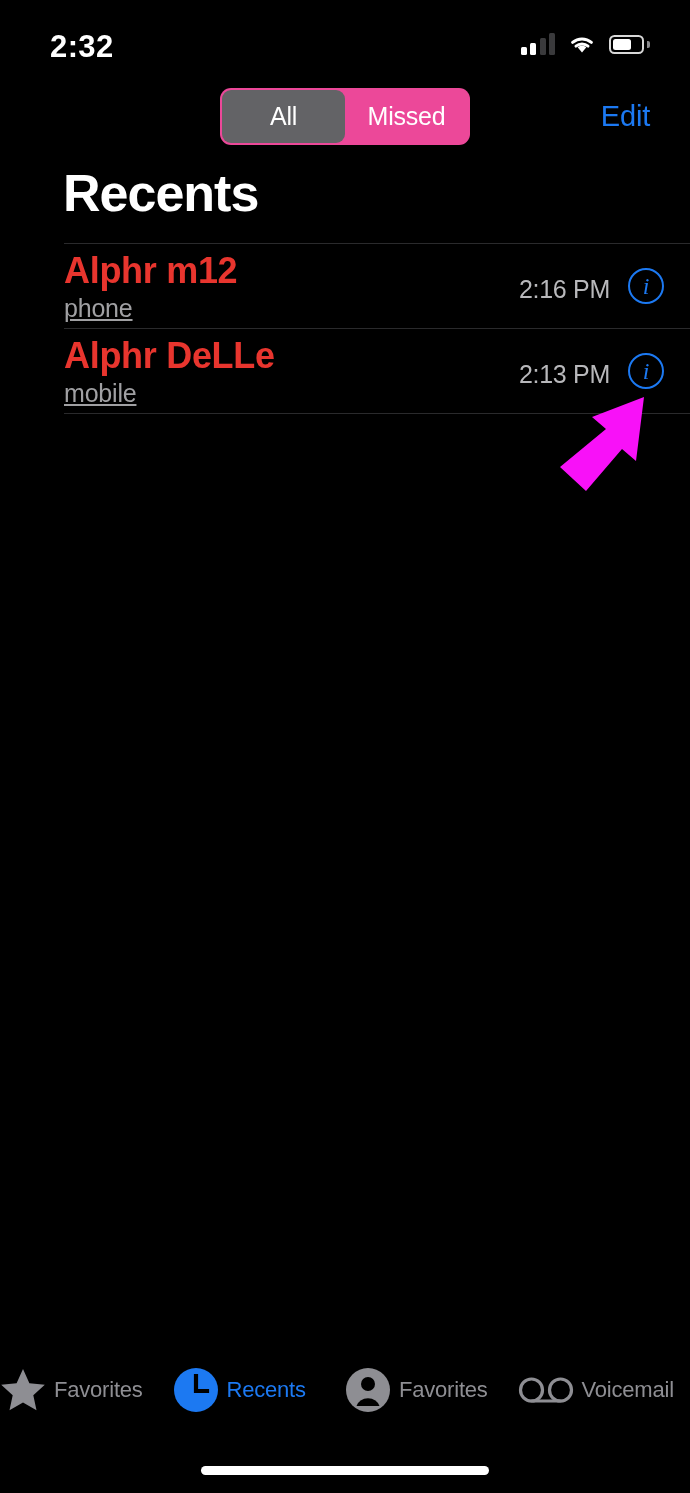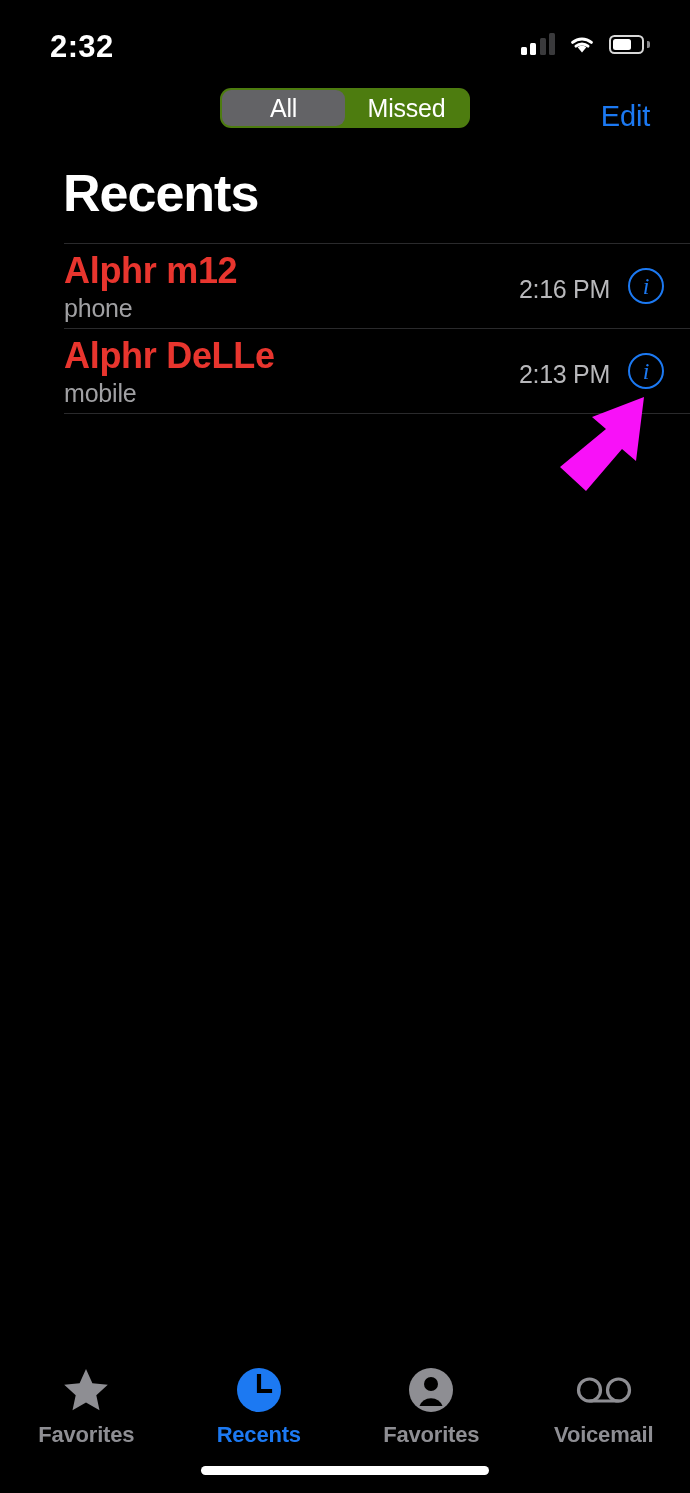--- a/index.html
+++ b/index.html
@@ -47,22 +47,22 @@
     position:absolute; right:-4px; top:6.5px;
     width:3px; height:7px; background:#8a8a8d; border-radius:0 2px 2px 0;
   }
 
   
   .navbar {
     position:absolute; top:88px; left:0; width:690px; height:60px;
   }
   .segmented {
     position:absolute; left:50%; transform:translateX(-50%); top:0;
-    display:flex; background:#4d7c0f; border-radius:11px;
-    padding:2px; width:250px; height:40px;
+    display:flex; background:#ec4899; border-radius:11px;
+    padding:2px; width:250px; height:57px;
   }
   .seg {
     flex:1; display:flex; align-items:center; justify-content:center;
     color:#fff; font-size:25px; border-radius:9px; cursor:pointer;
     letter-spacing:-.2px;
   }
   .seg.active { background:#636366; }
   .edit-btn {
     position:absolute; right:40px; top:12px;
     color:#1c79f2; font-size:29px; cursor:pointer; letter-spacing:-.2px;
@@ -81,21 +81,21 @@
   }
   .call-row {
     position:relative; height:84px;
     display:flex; align-items:center;
     padding-left:64px; padding-right:26px;
     cursor:pointer;
   }
   .call-main { flex:1; display:flex; flex-direction:column; justify-content:center; gap:2px; }
   .call-name { font-size:36px; font-weight:bold; letter-spacing:-.3px; }
   .call-name.missed { color:#e8352e; }
-  .call-label { color:#a0a0a3; font-size:25px; letter-spacing:-.2px; }
+  .call-label { color:#a0a0a3; font-size:25px; letter-spacing:-.2px;text-decoration:underline; }
   .call-right { display:flex; align-items:flex-end; gap:18px; }
   .call-time { color:#b8b8bb; font-size:25px; letter-spacing:-.3px; }
   .info-btn {
     width:36px; height:36px; border:2.5px solid #1c79f2; border-radius:50%;
     display:flex; align-items:center; justify-content:center;
     color:#1c79f2; font-size:24px; font-style:italic;
     font-family:"Liberation Serif", serif; cursor:pointer;
   }
 
   
@@ -104,22 +104,22 @@
     width:120px; height:100px; pointer-events:none;
   }
 
   
   .tabbar {
     position:absolute; bottom:0; left:0; width:690px; height:145px;
     background:#000; display:flex; align-items:flex-start;
     padding-top:18px;
   }
   .tab {
-    flex:1; display:flex; flex-direction:column; align-items:center;
-    gap:8px; cursor:pointer;font-weight:bold;
+    flex:1; display:flex; flex-direction:row; align-items:center;
+    gap:8px; cursor:pointer;
   }
   .tab-icon { height:48px; display:flex; align-items:center; justify-content:center; }
   .tab-label { font-size:22px; color:#8e8e93; letter-spacing:-.2px; }
   .tab.active .tab-label { color:#1c79f2; }
 
   .home-indicator {
     position:absolute; bottom:18px; left:50%; transform:translateX(-50%);
     width:288px; height:9px; background:#fff; border-radius:5px;
   }
 </style>

